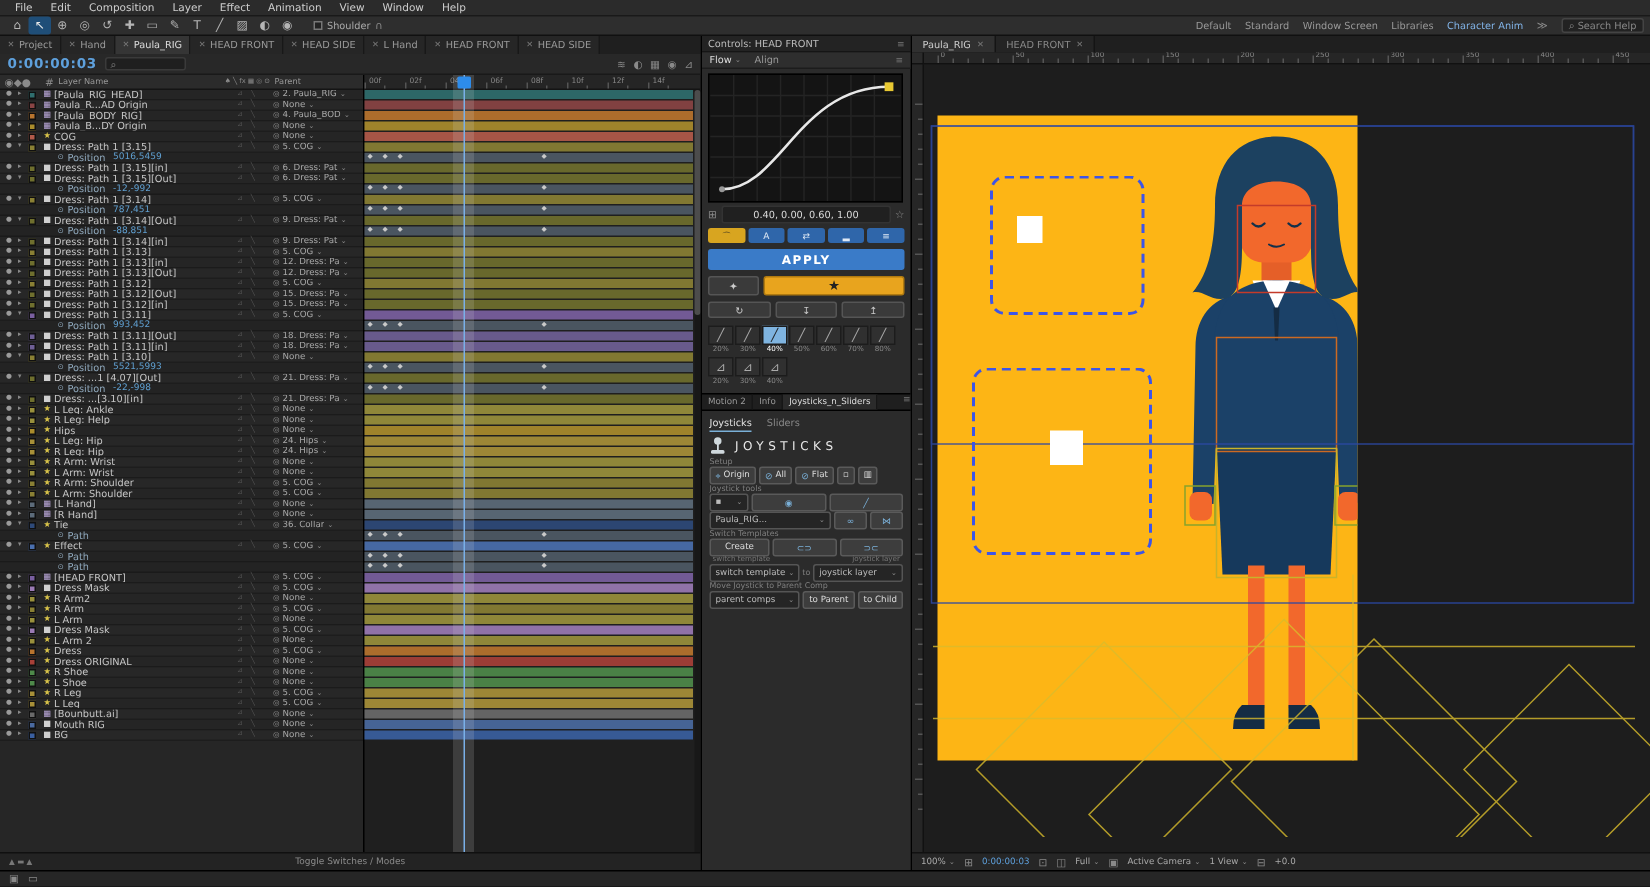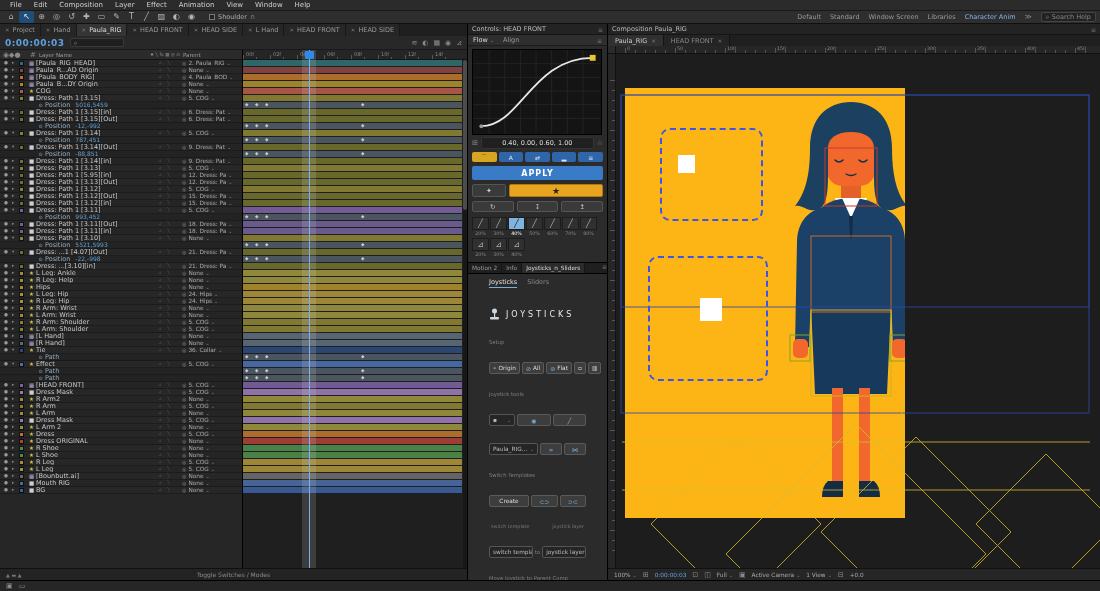--- a/index.html
+++ b/index.html
@@ -92,21 +92,21 @@
 #easewrap{margin:3px 4px 0}
 .easerow{display:flex;gap:1px}
 .ecell{width:17px;height:13px;background:#303030;border:1px solid #1c1c1c;color:#aaa;display:flex;align-items:center;justify-content:center;font-size:8px}
 .ecell.sel{background:#7fb4e0;color:#1a1a1a}
 .elabels{display:flex;gap:1px;font-size:4.8px;color:#8a8a8a;margin-top:1px}
 .elab{width:17px;text-align:center}
 .elab.sel{color:#fff}
 #ptabs{height:12px;display:flex;background:#1f1f1f;border-top:1px solid #000;border-bottom:1px solid #000;align-items:stretch;font-size:5.8px;color:#999;margin-top:5px}
 .ptab{padding:0 4px;display:flex;align-items:center;border-right:1px solid #161616;white-space:nowrap}
 .ptab.active{background:#2b2b2b;color:#ddd}
-#joy{flex:1;background:#2b2b2b;padding:4px 21px;display:flex;flex-direction:column;gap:17px;overflow:hidden}
+#joy{flex:1;background:#2b2b2b;padding:4px 5px;display:flex;flex-direction:column;gap:0;overflow:hidden}
 #joytabs{display:flex;gap:10px;font-size:6.5px;color:#888}
 #joytabs .active{color:#e0e0e0;border-bottom:1px solid #7ab0d8;padding-bottom:1px}
 #joyhead{display:flex;align-items:center;gap:6px;margin:3px 0 1px}
 #joytitle{letter-spacing:3px;color:#e8e8e8;font-size:8px}
 .seclabel{font-size:5.3px;color:#7f7f7f}
 .jrow{display:flex;gap:2px;align-items:center}
 .jbtn{background:#3d3d3d;border:1px solid #5a5a5a;border-radius:2px;height:12px;display:flex;align-items:center;justify-content:center;gap:2px;color:#ddd;font-size:5.8px;padding:0 3px;white-space:nowrap}
 .jico{color:#7ab0d8;font-size:6px}
 .jdd{background:#252525;border:1px solid #555;border-radius:2px;height:12px;display:flex;align-items:center;color:#bbb;font-size:5.8px;padding:0 3px;gap:2px;overflow:hidden;white-space:nowrap}
 .jdd .arr{margin-left:auto}
@@ -454,21 +454,21 @@
                 <span class="arr">⌄</span>
               </span>
             </div>
             <div class="lrow">
               <span class="av">●</span>
               <span class="tw">▸</span>
               <span class="chip">
                 <i style="background: rgb(111, 111, 46);"></i>
               </span>
               <span class="lico" style="color: rgb(207, 207, 207);">■</span>
-              <span class="lname">Dress: Path 1 [5.95][in]</span>
+              <span class="lname">Dress: Path 1 [3.13][in]</span>
               <span class="lsw">⊿ ╲</span>
               <span class="lpar">
                 <span class="pw">◎</span>
                 <span class="ptxt">12. Dress: Pa</span>
                 <span class="arr">⌄</span>
               </span>
             </div>
             <div class="lrow">
               <span class="av">●</span>
               <span class="tw">▸</span>
@@ -1413,24 +1413,20 @@
             <span>parent comps</span>
             <span class="arr">⌄</span>
           </span>
         <span class="jbtn">to Parent</span>
         <span class="jbtn">to Child</span>
       </div>
     </div>
   </div>
 
   <div id="comp">
-    <div class="phead">
-      <span>Composition Paula_RIG</span>
-      <span class="pmenu">≡</span>
-    </div>
     <div id="comp-tabs">
       <div class="ctab">
           <span>Paula_RIG</span>
           <span class="tabx">✕</span>
         </div>
       <div class="ctab inactive">
           <span>HEAD FRONT</span>
           <span class="tabx">✕</span>
         </div>
     </div>

